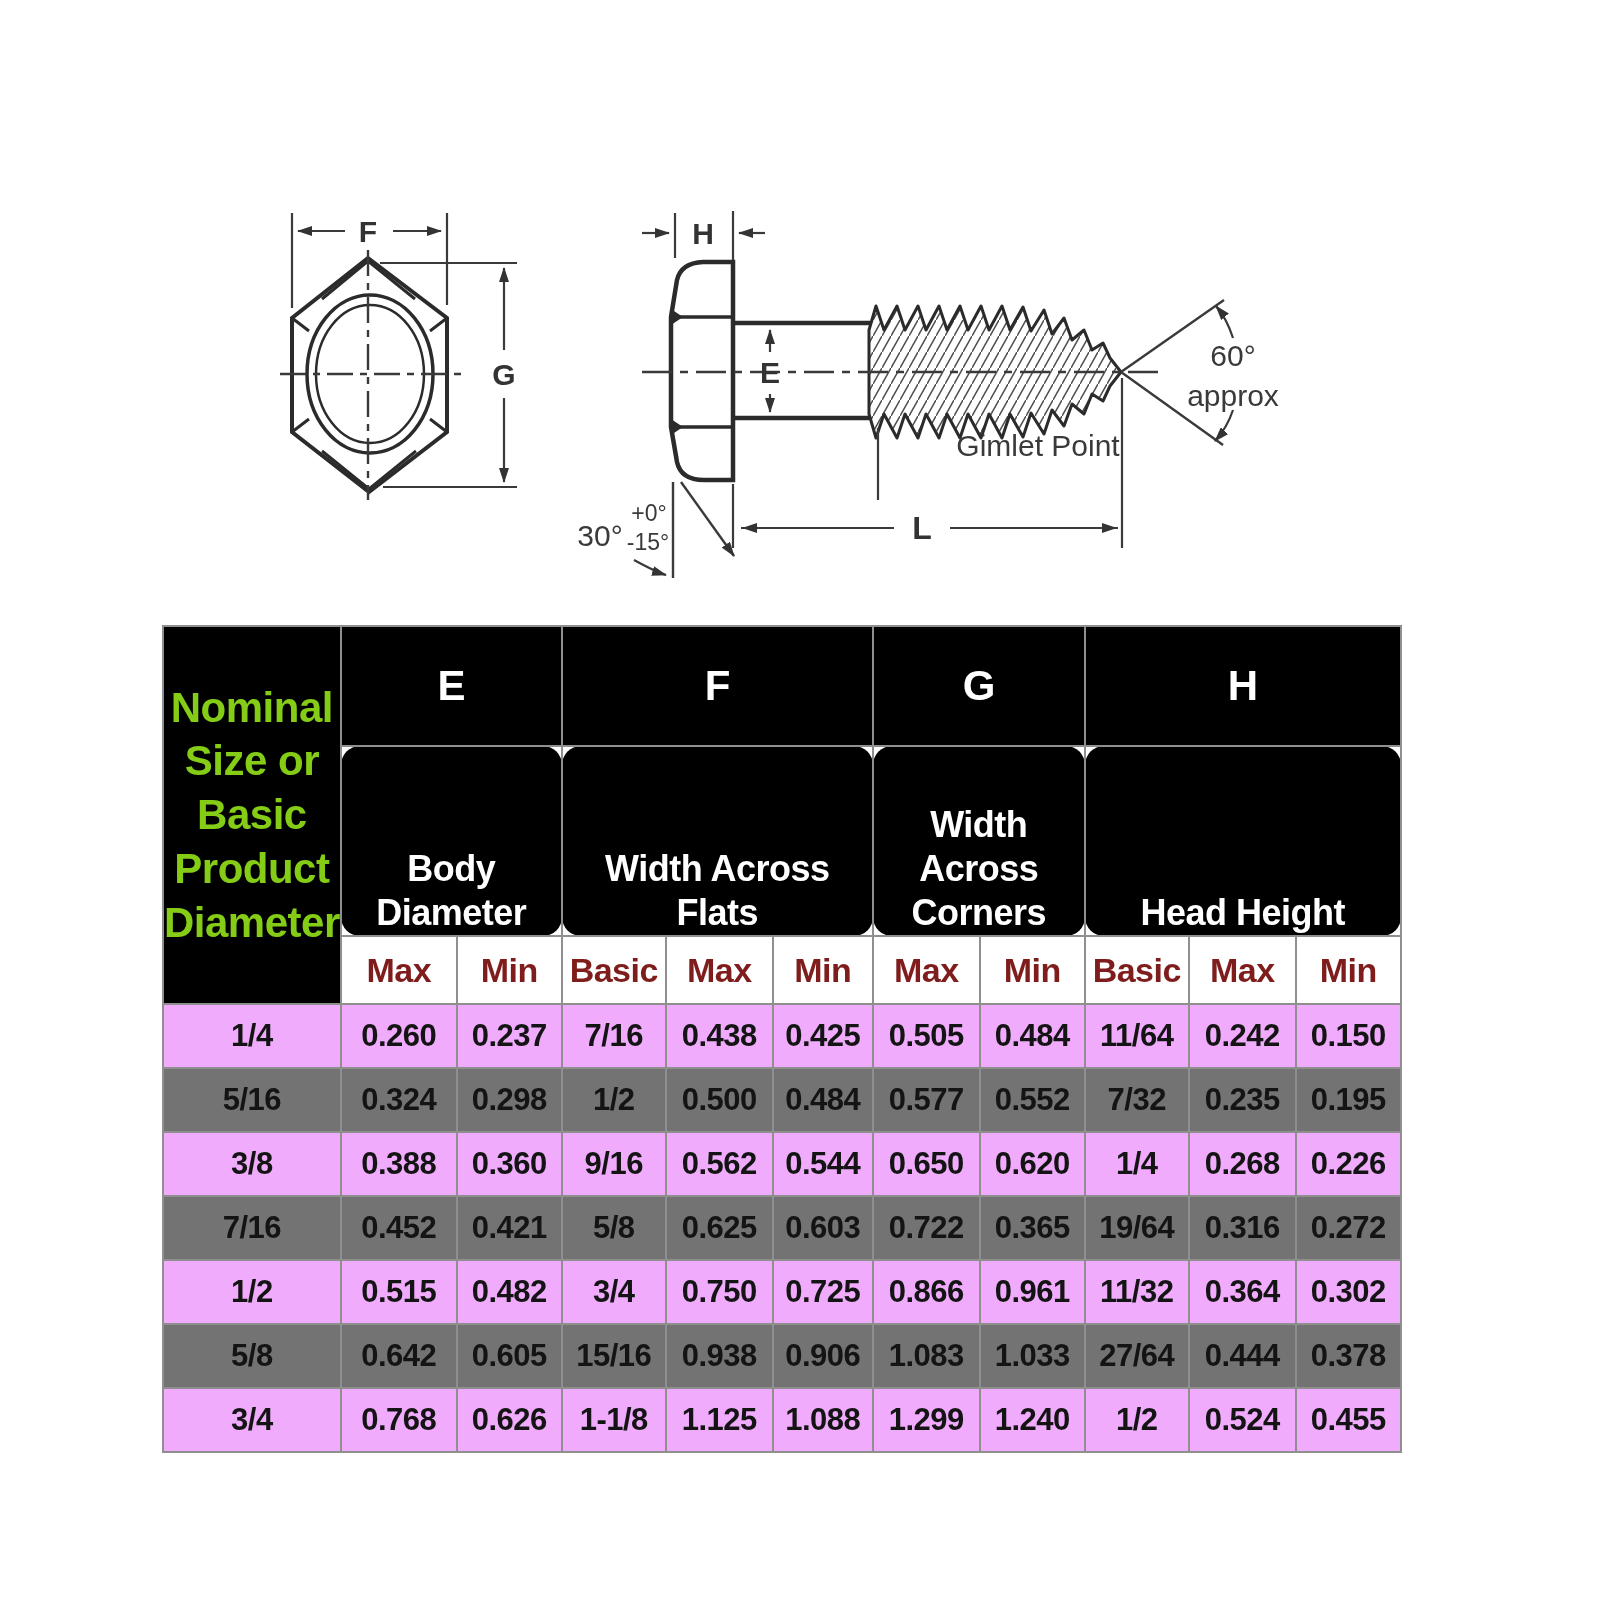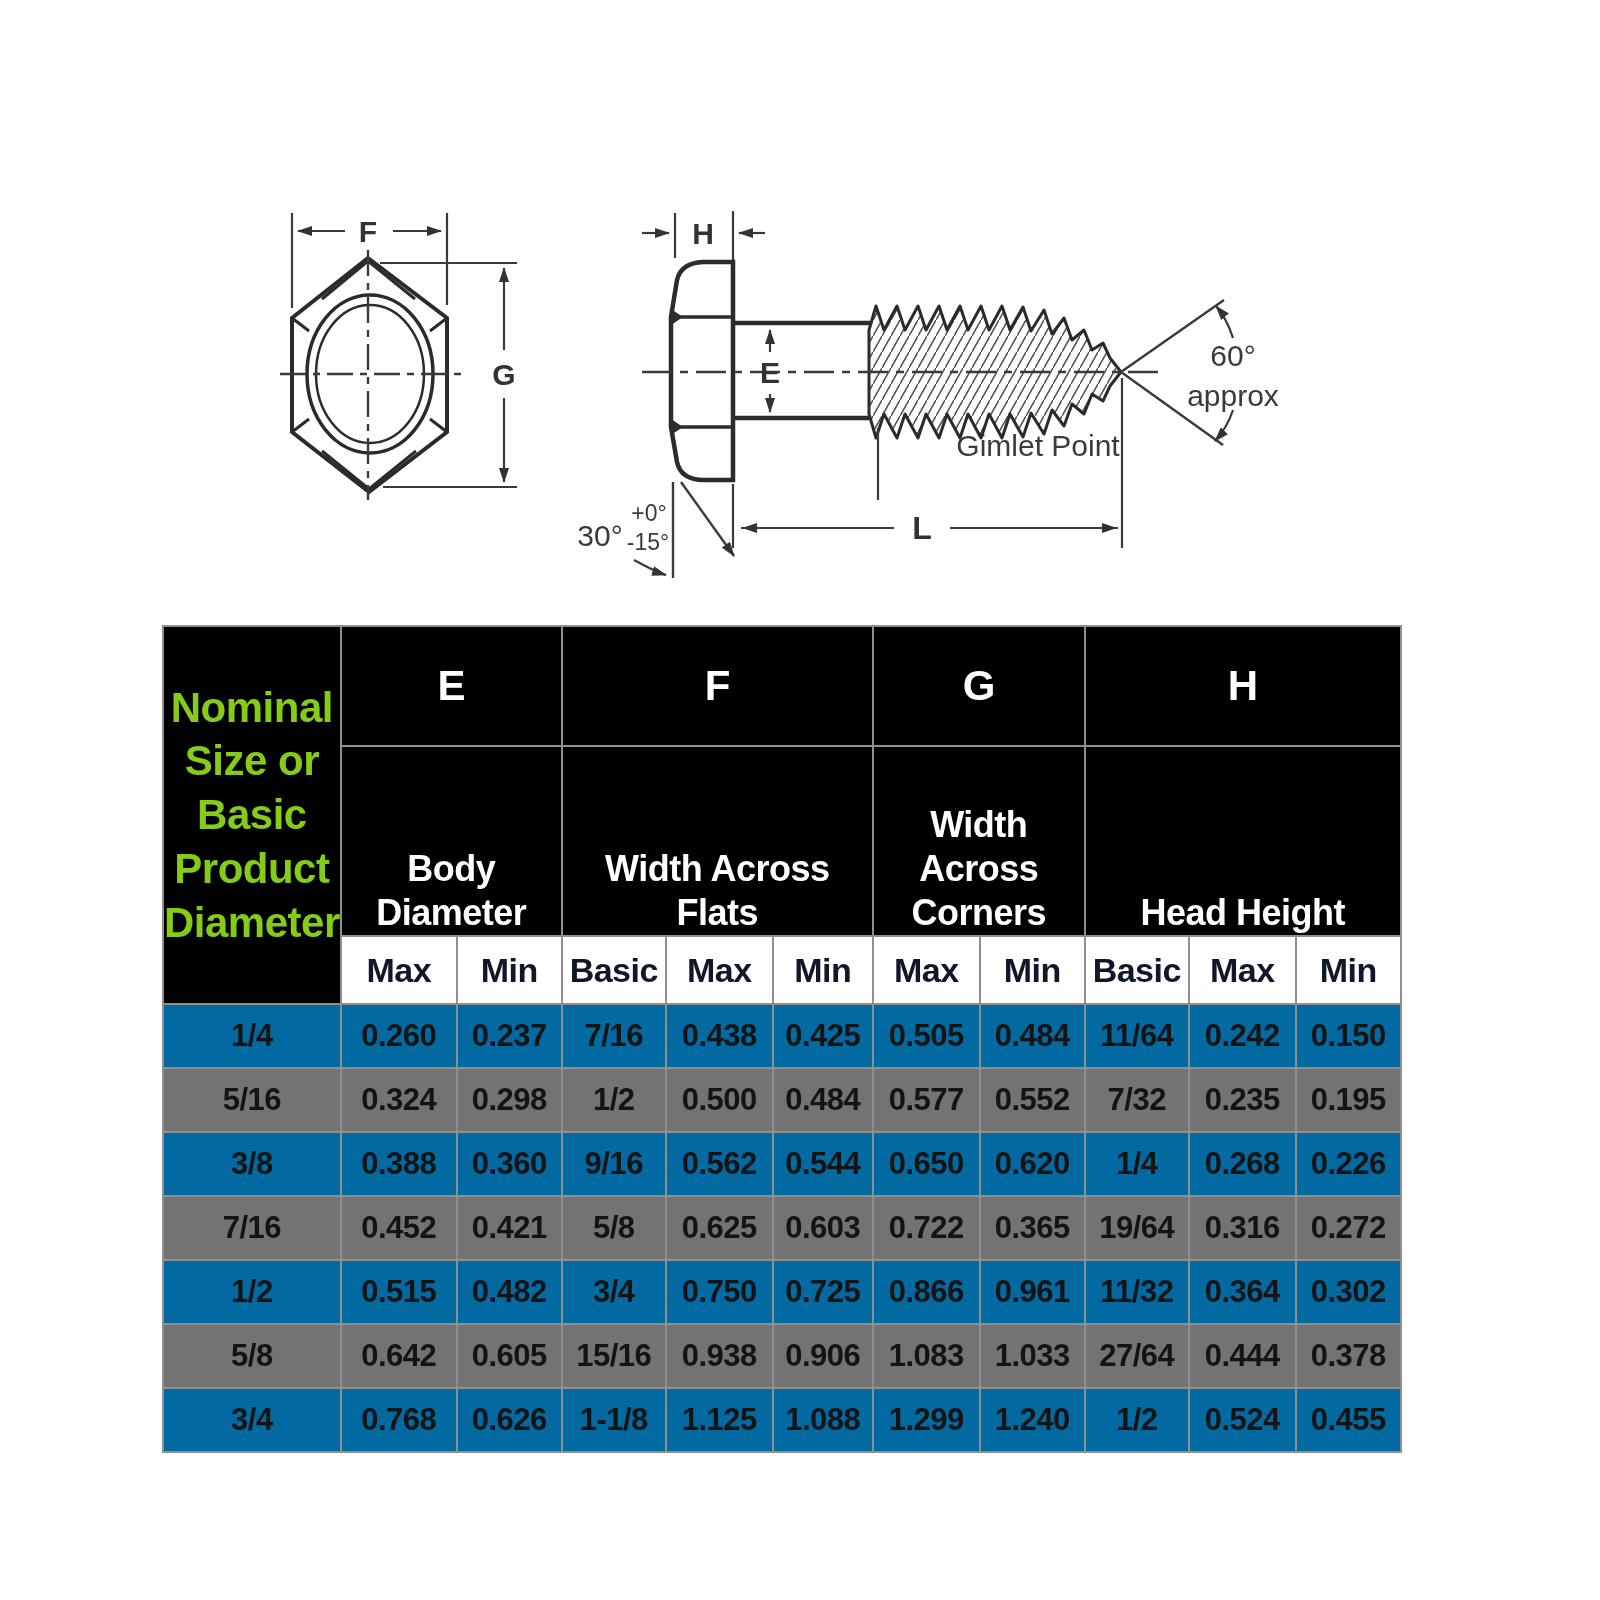--- a/index.html
+++ b/index.html
@@ -12,25 +12,25 @@
 
   
   #spec-table{position:absolute;left:162px;top:625px;border-collapse:collapse;table-layout:fixed;
               font-family:"Liberation Sans",sans-serif;letter-spacing:-0.5px;}
   #spec-table td,#spec-table th{border:2px solid #8f8f8f;text-align:center;padding:0;margin:0;}
   .hdr{background:#000;color:#fff;font-weight:bold;}
   .corner-cell{background:#000;color:#84cc16;font-weight:bold;font-size:37px;line-height:1.28;
                white-space:pre-line;vertical-align:middle;}
   .letter-row td{height:118px;font-size:42px;vertical-align:middle;}
   .name-row td{height:188px;font-size:36px;line-height:1.22;vertical-align:bottom;
-               padding-bottom:14px;white-space:pre-line;}
-  .sub-row td{height:66px;background:#fff;color:#0f172a;font-weight:bold;font-size:34px;vertical-align:middle;}
+               padding-bottom:14px;white-space:pre-line;border-radius:19px;}
+  .sub-row td{height:66px;background:#fff;color:#7f1d1d;font-weight:bold;font-size:34px;vertical-align:middle;}
   tbody.data tr td{height:62px;font-size:31px;font-weight:bold;color:#141414;
                    vertical-align:middle;padding-bottom:9px;}
-  tbody.data tr.odd td{background:#0369a1;}
+  tbody.data tr.odd td{background:#f0abfc;}
   tbody.data tr.even td{background:#737373;}
 </style>
 </head>
 <body>
 
 <svg id="diagram" width="1600" height="620" viewBox="0 0 1600 620">
   <defs>
     <marker id="arr" markerUnits="userSpaceOnUse" markerWidth="15" markerHeight="10" refX="14" refY="5" orient="auto">
       <path d="M0,0 L15,5 L0,10 Z" fill="#333"></path>
     </marker>

